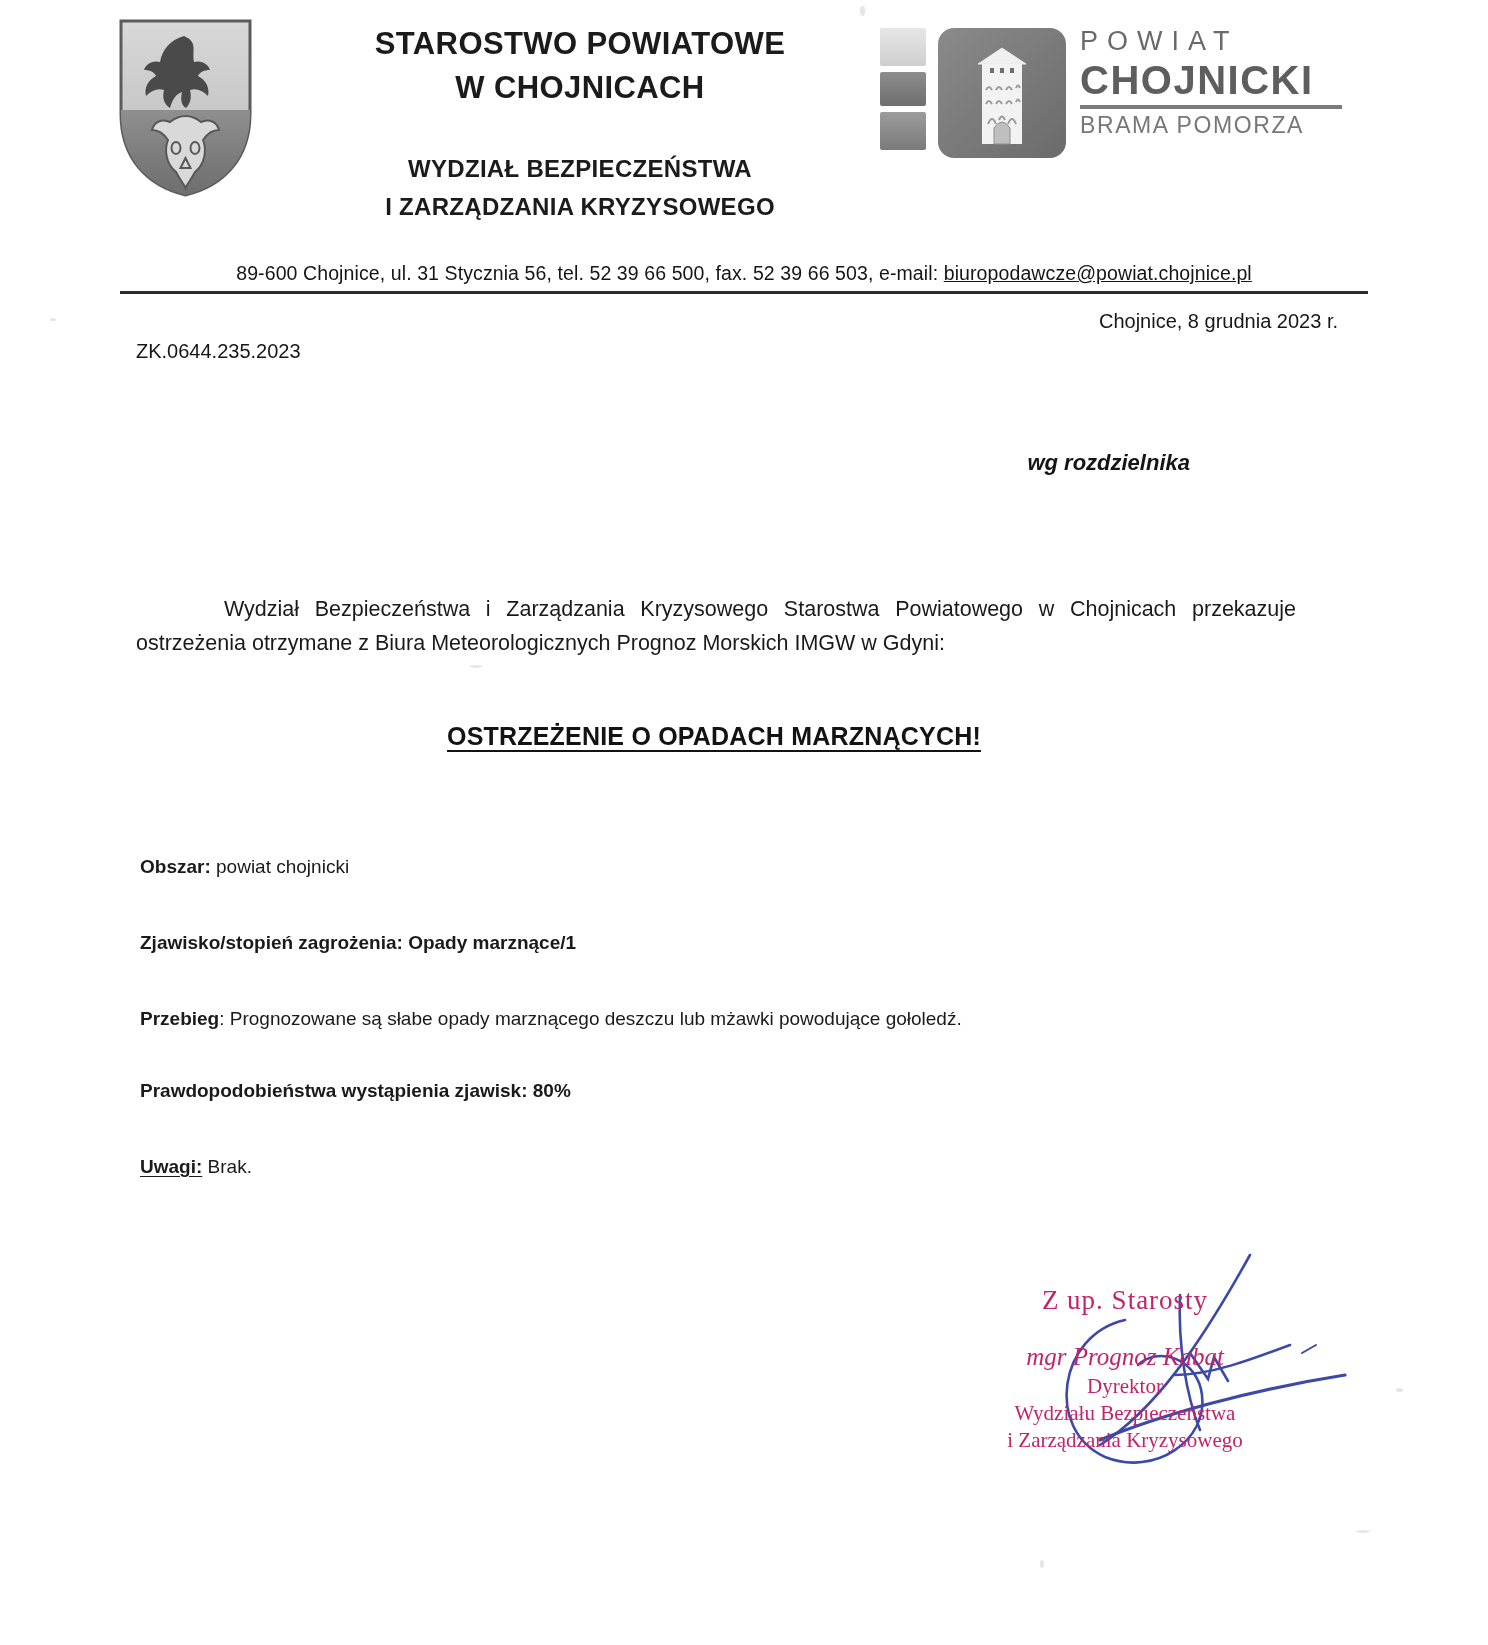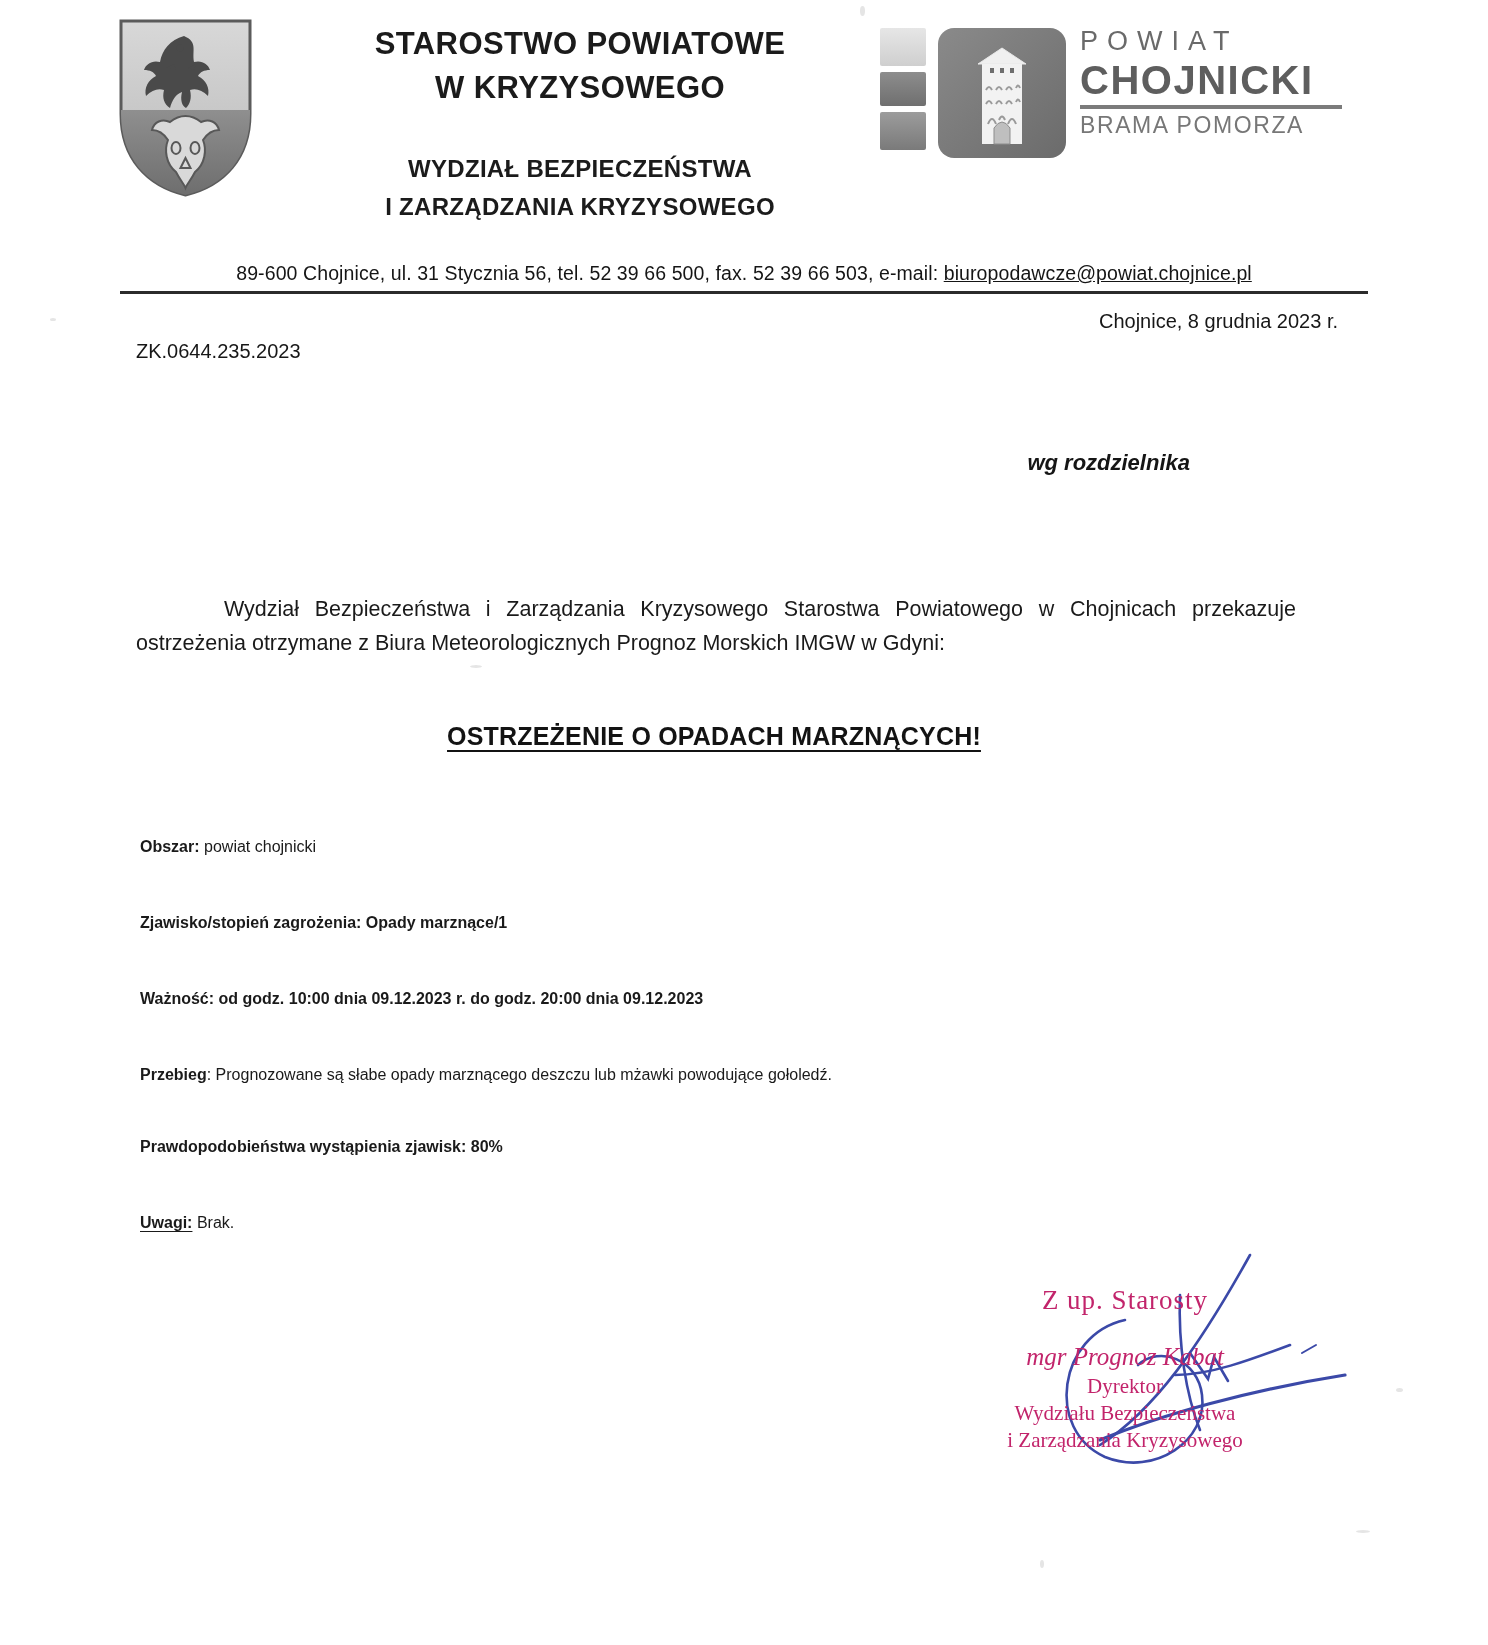--- a/index.html
+++ b/index.html
@@ -94,21 +94,21 @@
 
   .warn-title{
     position:absolute;left:0;top:722px;width:1428px;text-align:center;
   }
   .warn-title span{
     font-size:25px;font-weight:bold;text-decoration:underline;
     text-underline-offset:5px;letter-spacing:0.2px;color:#131313;
   }
 
   .fields{position:absolute;left:140px;top:830px;width:1165px;}
-  .field{font-size:16px;line-height:34px;color:#1a1a1a;margin-bottom:42px;}
+  .field{font-size:19px;line-height:34px;color:#1a1a1a;margin-bottom:42px;margin-top:20px;}
   .field b{font-weight:bold;}
   .field.all-bold{font-weight:bold;}
   .field.justify{text-align:justify;margin-bottom:38px;}
   .field .u{text-decoration:underline;text-underline-offset:3px;}
 
   
   .stamp{
     position:absolute;left:960px;top:1255px;width:420px;height:230px;
   }
   .stamp .stext{
@@ -166,21 +166,21 @@
                    C78 100 72 98 67.5 98 C63 98 57 100 52 104 Z"></path>
           <ellipse cx="58" cy="130" rx="4.5" ry="6"></ellipse>
           <ellipse cx="77" cy="130" rx="4.5" ry="6"></ellipse>
           <path d="M67.5 140 l-5 10 h10 z"></path>
         </g>
       </svg>
     </div>
 
     <div class="org-title">
       <div class="l1">STAROSTWO POWIATOWE</div>
-      <div class="l2">W KRYZYSOWEGO</div>
+      <div class="l2">W CHOJNICACH</div>
     </div>
 
     <div class="org-sub">
       <div class="s1">WYDZIAŁ BEZPIECZEŃSTWA</div>
       <div class="s2">I ZARZĄDZANIA KRYZYSOWEGO</div>
     </div>
 
     <div class="logo">
       <div class="bars">
         <div class="bar b1"></div>
@@ -242,21 +242,20 @@
 
   <div class="fields">
 
     <div class="field">
       <b>Obszar:</b>
       <span>powiat chojnicki</span>
     </div>
 
     <div class="field all-bold">Zjawisko/stopień zagrożenia: Opady marznące/1</div>
 
-    <div class="field all-bold">Ważność: od godz. 10:00 dnia 09.12.2023 r. do godz. 20:00 dnia 09.12.2023</div>
 
     <div class="field justify">
       <b>Przebieg</b><span>: Prognozowane są słabe opady marznącego deszczu lub mżawki powodujące gołoledź.</span>
     </div>
 
     <div class="field all-bold">Prawdopodobieństwa wystąpienia zjawisk: 80%</div>
 
     <div class="field">
       <b class="u">Uwagi:</b>
       <span>Brak.</span>

